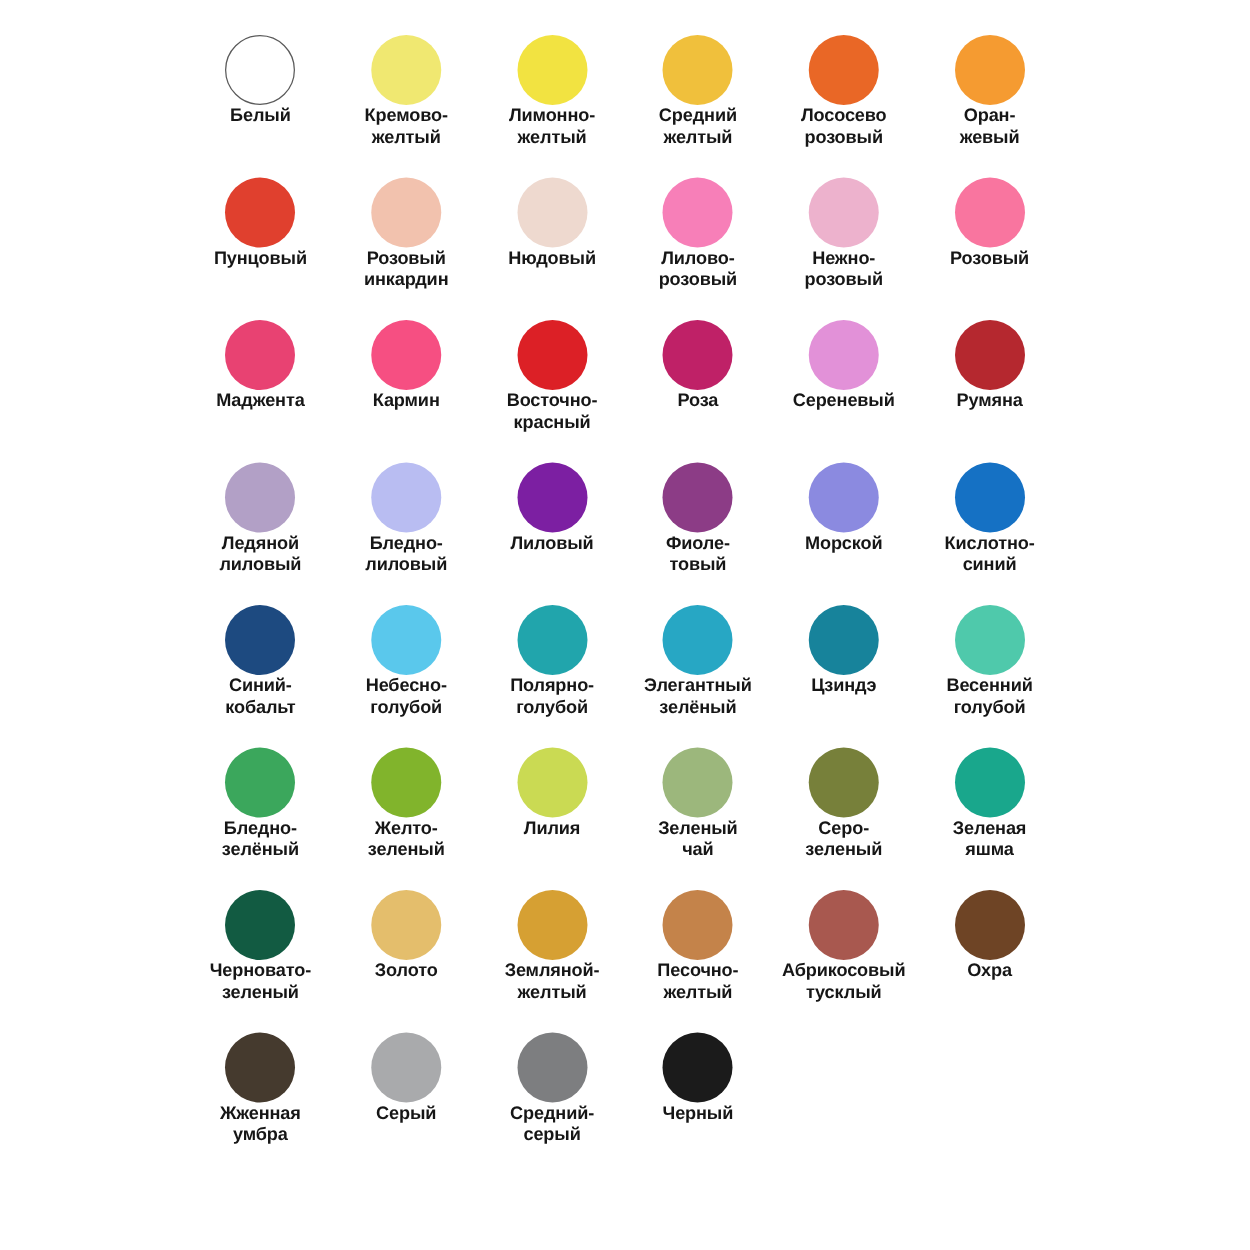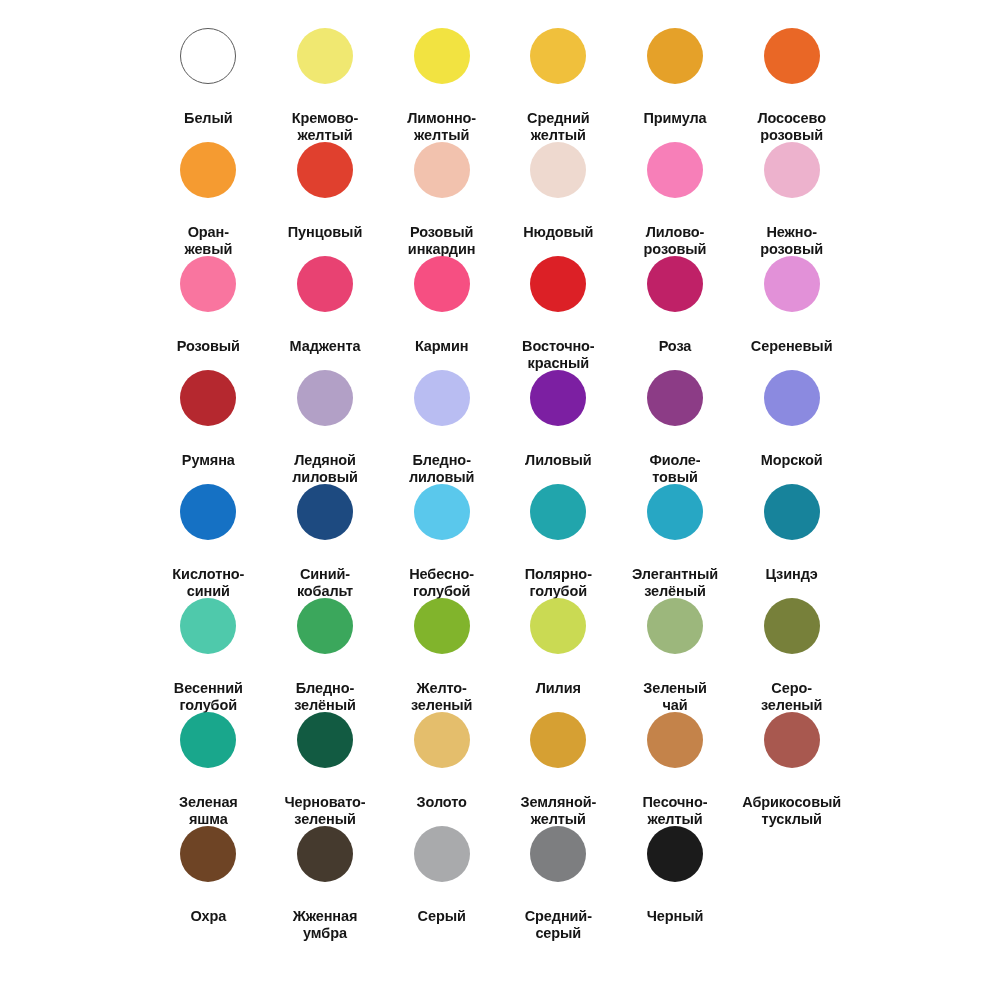--- a/index.html
+++ b/index.html
@@ -41,21 +41,21 @@
     height: 56px;
     border-radius: 50%;
     flex: none;
     margin-top: 6px;
   }
   .swatch-dot.outlined {
     border: 1px solid #5a5a5a;
     box-sizing: border-box;
   }
   .swatch-label {
-    margin-top: 26px;
+    margin-top: 1px;
     font-size: 14.5px;
     font-weight: bold;
     color: #161616;
     text-align: center;
     line-height: 1.18;
     letter-spacing: -0.1px;
     white-space: pre-line;
     max-width: 118px;
   }
 </style>
@@ -77,24 +77,20 @@
         <div class="swatch-dot" style="background: rgb(242, 227, 65);"></div>
         <div class="swatch-label">Лимонно-
 желтый</div>
       </div>
       <div class="swatch-cell">
         <div class="swatch-dot" style="background: rgb(240, 192, 60);"></div>
         <div class="swatch-label">Средний
 желтый</div>
       </div>
       <div class="swatch-cell">
-        <div class="swatch-dot" style="background: rgb(229, 161, 41);"></div>
-        <div class="swatch-label">Примула</div>
-      </div>
-      <div class="swatch-cell">
         <div class="swatch-dot" style="background: rgb(233, 103, 38);"></div>
         <div class="swatch-label">Лососево
 розовый</div>
       </div>
       <div class="swatch-cell">
         <div class="swatch-dot" style="background: rgb(245, 155, 49);"></div>
         <div class="swatch-label">Оран-
 жевый</div>
       </div>
       <div class="swatch-cell">

